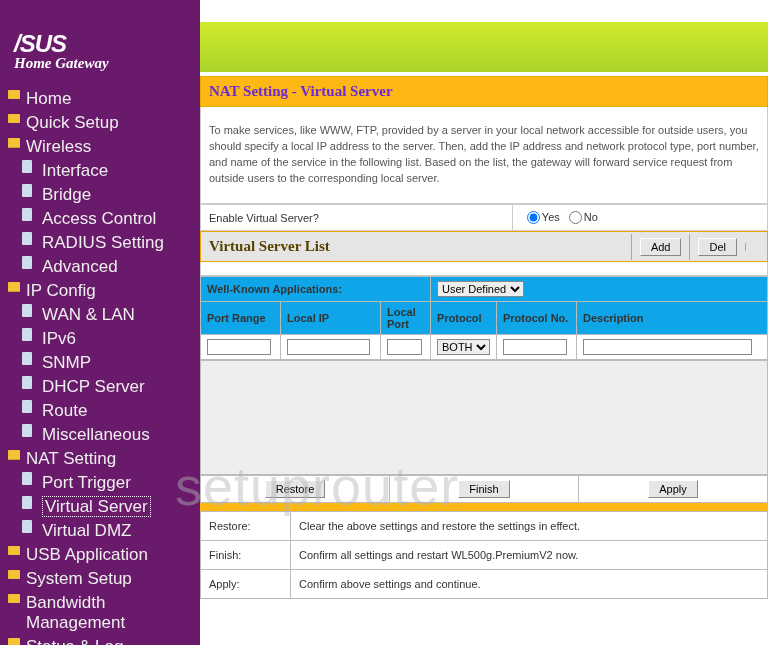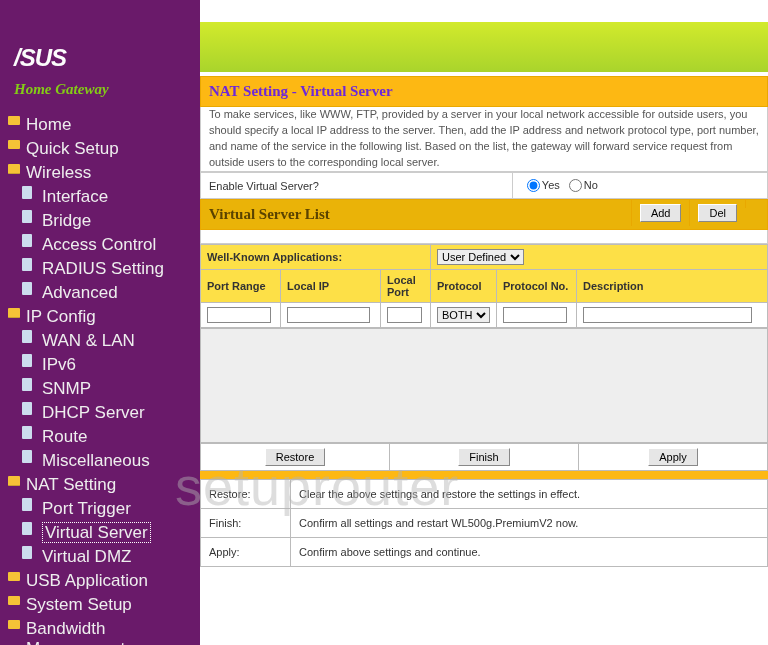--- a/index.html
+++ b/index.html
@@ -1,42 +1,42 @@
 <!DOCTYPE html>
 <html><head>
 <meta charset="utf-8">
 <style>
   *{box-sizing:border-box;margin:0;padding:0}
   body{font-family:Verdana,Arial,sans-serif;font-size:11px;background:#fff;width:768px;height:645px;overflow:hidden;position:relative}
   .top-bar{height:22px;background:linear-gradient(#7d2a7d,#5e1a5e);border-radius:0 0 18px 18px;text-align:center;color:#fff;font-weight:bold;font-size:12px;line-height:22px;margin:0 150px 0 210px}
   .layout{display:flex;position:absolute;top:0;left:0;width:768px;height:645px}
-  .sidebar{width:200px;background:#6a1a6a;padding-top:40px;color:#fff}
+  .sidebar{width:200px;background:#6a1a6a;padding-top:26px;color:#fff}
   .logo-area{padding:6px 0 12px 14px}
   .asus-logo{font:bold 24px/1 Arial;color:#fcfcfc;letter-spacing:-1px;font-style:italic}
-  .home-gw{font:bold italic 15px/1 Georgia;color:#84cc16;margin-top:12px}
+  .home-gw{font:bold italic 15px/1 Georgia;color:#ffffff;margin-top:0}
   .nav{list-style:none;padding:4px 0 0 8px}
   .nav li{padding:2px 0 2px 18px;color:#eee;font-size:17px;cursor:pointer;position:relative}
   .nav li.folder::before{content:"";position:absolute;left:0;top:3px;width:12px;height:9px;background:#f5c237;border-radius:1px}
   .nav li.folder-open::before{content:"";position:absolute;left:0;top:3px;width:12px;height:9px;background:#f5c237;border-radius:1px;border-bottom:1px solid #caa030}
   .nav li.sub{padding-left:34px}
   .nav li.sub::before{content:"";position:absolute;left:14px;top:1px;width:10px;height:13px;background:#ccddee;border-radius:1px}
   .nav li.selected span{border:1px dotted #fff;padding:0 2px}
   .content{flex:1;padding:0;background:#fff}
   .lime-strip{height:50px;background:linear-gradient(#d2ea2c,#a9d42c);margin-top:22px;margin-bottom:4px}
   .title-bar{background:#fdb813;padding:6px 8px;font:bold 15px Verdana;color:#6d28d9;border:1px solid #e9a800}
-  .desc{padding:0 8px;font-size:11px;color:#555;line-height:1.45;border:1px solid #ccc;border-top:none}
+  .desc{padding:16px 8px;font-size:11px;color:#555;line-height:1.45;border:1px solid #ccc;border-top:none}
   table.form-row{width:100%;border-collapse:collapse}
   table.form-row td{border:1px solid #ccc;padding:6px 8px;font-size:11px;color:#333}
-  .sub-title{background:#eab308;display:flex;align-items:flex-start;border:1px solid #e9a800}
+  .sub-title{background:#e5e5e5;display:flex;align-items:center;border:1px solid #e9a800}
   .sub-title .lbl{font:bold 15px Verdana;color:#5a4300;padding:6px 8px;flex:1}
   .btncell{padding:4px 8px;border-left:1px solid #e9a800}
   .btn{font:11px Arial;padding:2px 10px;background:#e6e6e6;border:1px solid #888;border-top-color:#fff;border-left-color:#fff;cursor:pointer}
   table.grid{width:100%;border-collapse:collapse}
   table.grid th,table.grid td{border:1px solid #bbb;padding:4px 6px;font-size:11px;text-align:left;color:#333}
-  table.grid th{font-weight:bold;background:#fde047}
+  table.grid th{font-weight:bold;background:#0ea5e9}
   .txt{width:95%;font:11px Arial;border:1px solid #888;background:#fff;padding:1px}
   .sel{font:11px Arial;border:1px solid #888;background:#eee}
   .gray-area{height:115px;border:1px solid #bbb;background:#eee}
   .action-row{display:flex;border:1px solid #bbb}
   .action-row>div{flex:1;text-align:center;padding:4px 0;border-right:1px solid #bbb}
   .action-row>div:last-child{border-right:none}
   .orange-gap{height:8px;background:#fdb813}
   table.expl{width:100%;border-collapse:collapse}
   table.expl td{border:1px solid #bbb;padding:8px 8px;font-size:11px;color:#333}
   table.expl td:first-child{width:90px;font-weight:normal}

